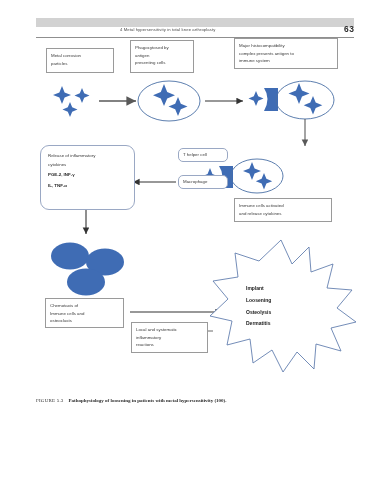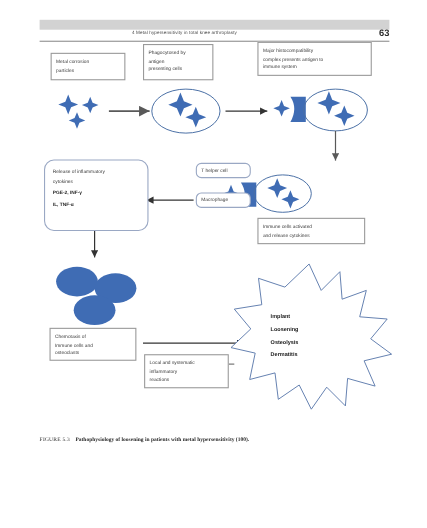--- a/index.html
+++ b/index.html
@@ -39,21 +39,21 @@
     left: 120px; top: 27px;
     width: 180px;
     font-size: 4.2px;
     letter-spacing: .1px;
     color: #4a4a4a;
     white-space: nowrap;
   }
   .folio {
     position: absolute;
     right: 34px; top: 25px;
-    font-family: Liberation Sans, sans-serif;
+    font-family: Liberation Mono, monospace;
     font-size: 8.5px;
     font-weight: 700;
     color: #2b2b2b;
   }
 
   
   #figure {
     position: absolute;
     left: 0; top: 0;
     width: 388px; height: 400px;

